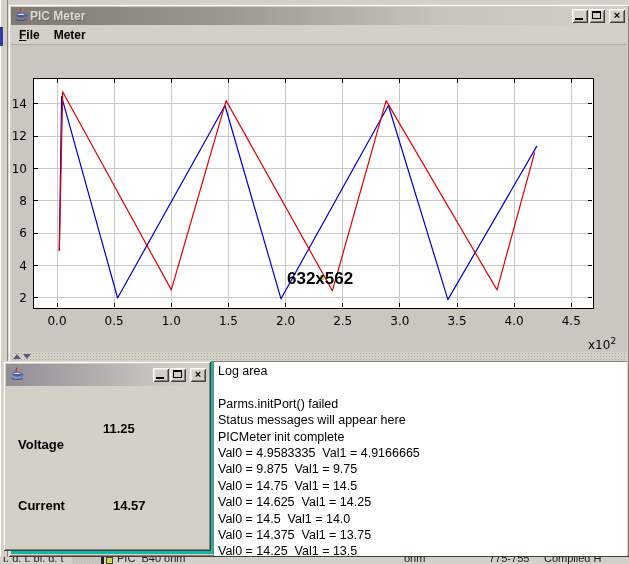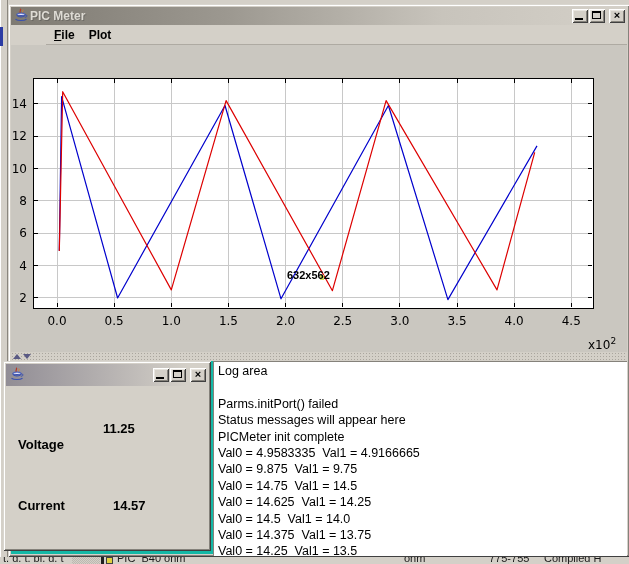--- a/index.html
+++ b/index.html
@@ -42,28 +42,28 @@
   .win-buttons { margin-left:auto; display:flex; gap:1px; padding-right:2px; }
   .win-buttons .gap { width:2px; }
   .glyph-min { position:absolute; left:3px; bottom:3px; width:8px; height:2px; background:#000; }
   .glyph-max { position:absolute; left:3px; top:2px; width:9px; height:8px; box-sizing:border-box;
                border:1px solid #000; border-top-width:2px; }
   .glyph-close { display:block; width:100%; text-align:center; font-size:11px; font-weight:bold;
                  line-height:13px; color:#000; }
 
   #menubar { position:absolute; left:3px; top:21px; right:3px; height:20px; background:#d4d0c8;
              display:flex; align-items:center; gap:10px; padding-left:6px; font-size:12px;
-             font-weight:bold; color:#000; border-bottom:1px solid #aeaaa2; box-sizing:border-box;margin-left:35px; }
+             font-weight:bold; color:#000; border-bottom:1px solid #aeaaa2; box-sizing:border-box; }
   .menu-item { padding:1px 2px; }
   .menu-item u { text-decoration:underline; }
 
   #plot-panel { position:absolute; left:3px; top:41px; right:3px; height:307px; background:#cac7c0; }
   #plot-svg { display:block; }
 
-  #resize-indicator { position:absolute; left:287px; top:269px; font-size:11px; font-weight:bold;
+  #resize-indicator { position:absolute; left:287px; top:269px; font-size:17px; font-weight:bold;
                       color:#000; z-index:4; letter-spacing:0px; }
   #yellow-speck { position:absolute; left:320px; top:275px; width:4px; height:5px; background:#d6e060; z-index:3; }
 
   #splitter { position:absolute; left:3px; top:348px; right:3px; height:9px; background:#d4d0c8;
       background-image:radial-gradient(circle,#aaa69e 0.8px,transparent 0.9px);
       background-size:3px 3px; }
   .split-arrow { position:absolute; top:2px; width:0; height:0; border-left:4px solid transparent;
                  border-right:4px solid transparent; }
   #split-up    { left:2px;  border-bottom:5px solid #5a5a84; }
   #split-down  { left:12px; border-top:5px solid #5a5a84; }
@@ -112,21 +112,21 @@
           </span>
         <span class="gap"></span>
         <span class="btn3d">
             <span class="glyph-close">×</span>
           </span>
       </span>
     </div>
 
     <div id="menubar">
         <span class="menu-item"><u>F</u>ile</span>
-        <span class="menu-item">Plot</span>
+        <span class="menu-item">Meter</span>
       </div>
 
     <div id="plot-panel">
       <svg id="plot-svg" width="616" height="307">
           <rect x="22" y="33" width="560" height="230" fill="#ffffff"></rect>
           <line x1="46" y1="34" x2="46" y2="262" stroke="#c8c8c8" shape-rendering="crispEdges"></line>
           <line x1="103.14285714285714" y1="34" x2="103.14285714285714" y2="262" stroke="#c8c8c8" shape-rendering="crispEdges"></line>
           <line x1="160.28571428571428" y1="34" x2="160.28571428571428" y2="262" stroke="#c8c8c8" shape-rendering="crispEdges"></line>
           <line x1="217.42857142857142" y1="34" x2="217.42857142857142" y2="262" stroke="#c8c8c8" shape-rendering="crispEdges"></line>
           <line x1="274.57142857142856" y1="34" x2="274.57142857142856" y2="262" stroke="#c8c8c8" shape-rendering="crispEdges"></line>

